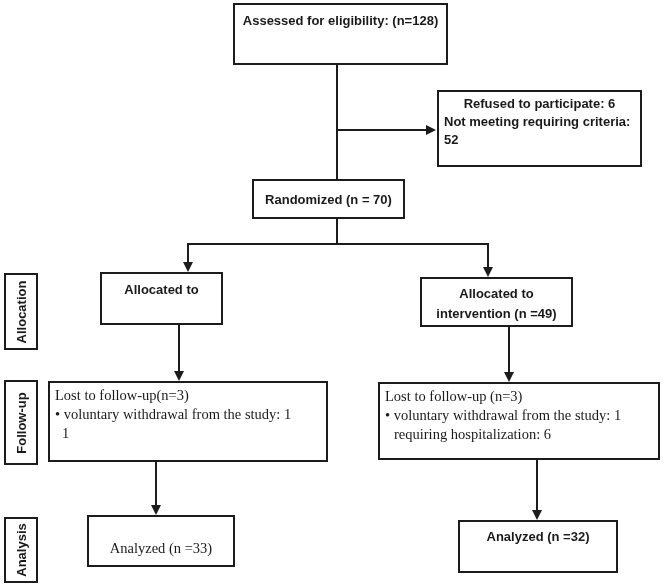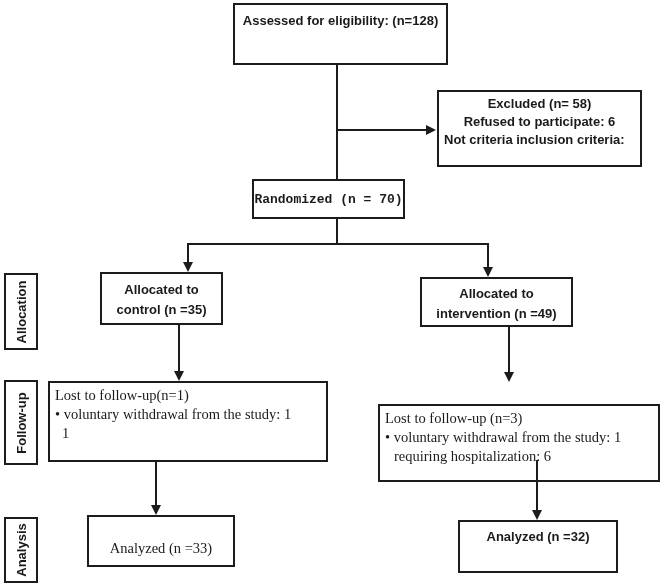--- a/index.html
+++ b/index.html
@@ -23,25 +23,25 @@
     border-top:10px solid #1c1c1c;
   }
   .arrow-right{
     position:absolute;width:0;height:0;
     border-top:5px solid transparent;border-bottom:5px solid transparent;
     border-left:10px solid #1c1c1c;
   }
   
   #box-assessed{left:233px;top:3px;width:215px;height:62px;padding-top:7px;line-height:17px;}
   #box-excluded{left:437px;top:90px;width:205px;height:77px;padding:3px 5px 0 5px;line-height:18px;}
-  #box-randomized{left:252px;top:179px;width:153px;height:40px;padding-top:10px;line-height:17px;font-family:Liberation Mono, monospace;}
+  #box-randomized{left:252px;top:179px;width:153px;height:40px;padding-top:10px;line-height:17px;}
   #box-alloc-control{left:100px;top:272px;width:123px;height:53px;padding-top:6px;line-height:20px;}
   #box-alloc-intervention{left:420px;top:277px;width:153px;height:50px;padding-top:5px;line-height:20px;}
   #box-lost-control{left:48px;top:381px;width:280px;height:81px;padding:3px 2px 0 5px;line-height:19px;}
-  #box-lost-intervention{left:378px;top:404px;width:282px;height:78px;padding:3px 2px 0 5px;line-height:19px;}
+  #box-lost-intervention{left:378px;top:382px;width:282px;height:78px;padding:3px 2px 0 5px;line-height:19px;}
   #box-analyzed-control{left:87px;top:515px;width:148px;height:52px;padding-top:23px;}
   #box-analyzed-intervention{left:458px;top:520px;width:160px;height:53px;padding-top:7px;}
   .indent1{padding-left:7px;}
   .indent2{padding-left:9px;}
   
   .stage{position:absolute;background:#ffffff;border:2px solid #1c1c1c;box-sizing:border-box;}
   .stage .vtext{
     position:absolute;top:50%;left:50%;
     transform:translate(-50%,-50%) rotate(-90deg);
     white-space:nowrap;font-family:"Liberation Sans",sans-serif;
@@ -54,41 +54,40 @@
 </head>
 <body>
 
 <div id="canvas">
 
   <div class="box sans center" id="box-assessed">
     <div class="ln">Assessed for eligibility: (n=128)</div>
   </div>
 
   <div class="box sans" id="box-excluded">
-    <div class="ln center">Excluded (n= 58)</div>
     <div class="ln center">Refused to participate: 6</div>
-    <div class="ln">Not criteria inclusion criteria:</div>
+    <div class="ln">Not meeting requiring criteria:</div>
+    <div class="ln">52</div>
   </div>
 
   <div class="box sans center" id="box-randomized">
     <div class="ln">Randomized (n = 70)</div>
   </div>
 
   <div class="box sans center" id="box-alloc-control">
     <div class="ln">Allocated to</div>
-    <div class="ln">control (n =35)</div>
   </div>
 
   <div class="box sans center" id="box-alloc-intervention">
     <div class="ln">Allocated to</div>
     <div class="ln">intervention (n =49)</div>
   </div>
 
   <div class="box serif" id="box-lost-control">
-    <div class="ln">Lost to follow-up(n=1)</div>
+    <div class="ln">Lost to follow-up(n=3)</div>
     <div class="ln">• voluntary withdrawal from the study: 1</div>
     <div class="ln indent1">1</div>
   </div>
 
   <div class="box serif" id="box-lost-intervention">
     <div class="ln">Lost to follow-up (n=3)</div>
     <div class="ln">• voluntary withdrawal from the study: 1</div>
     <div class="ln indent2">requiring hospitalization: 6</div>
   </div>
 

